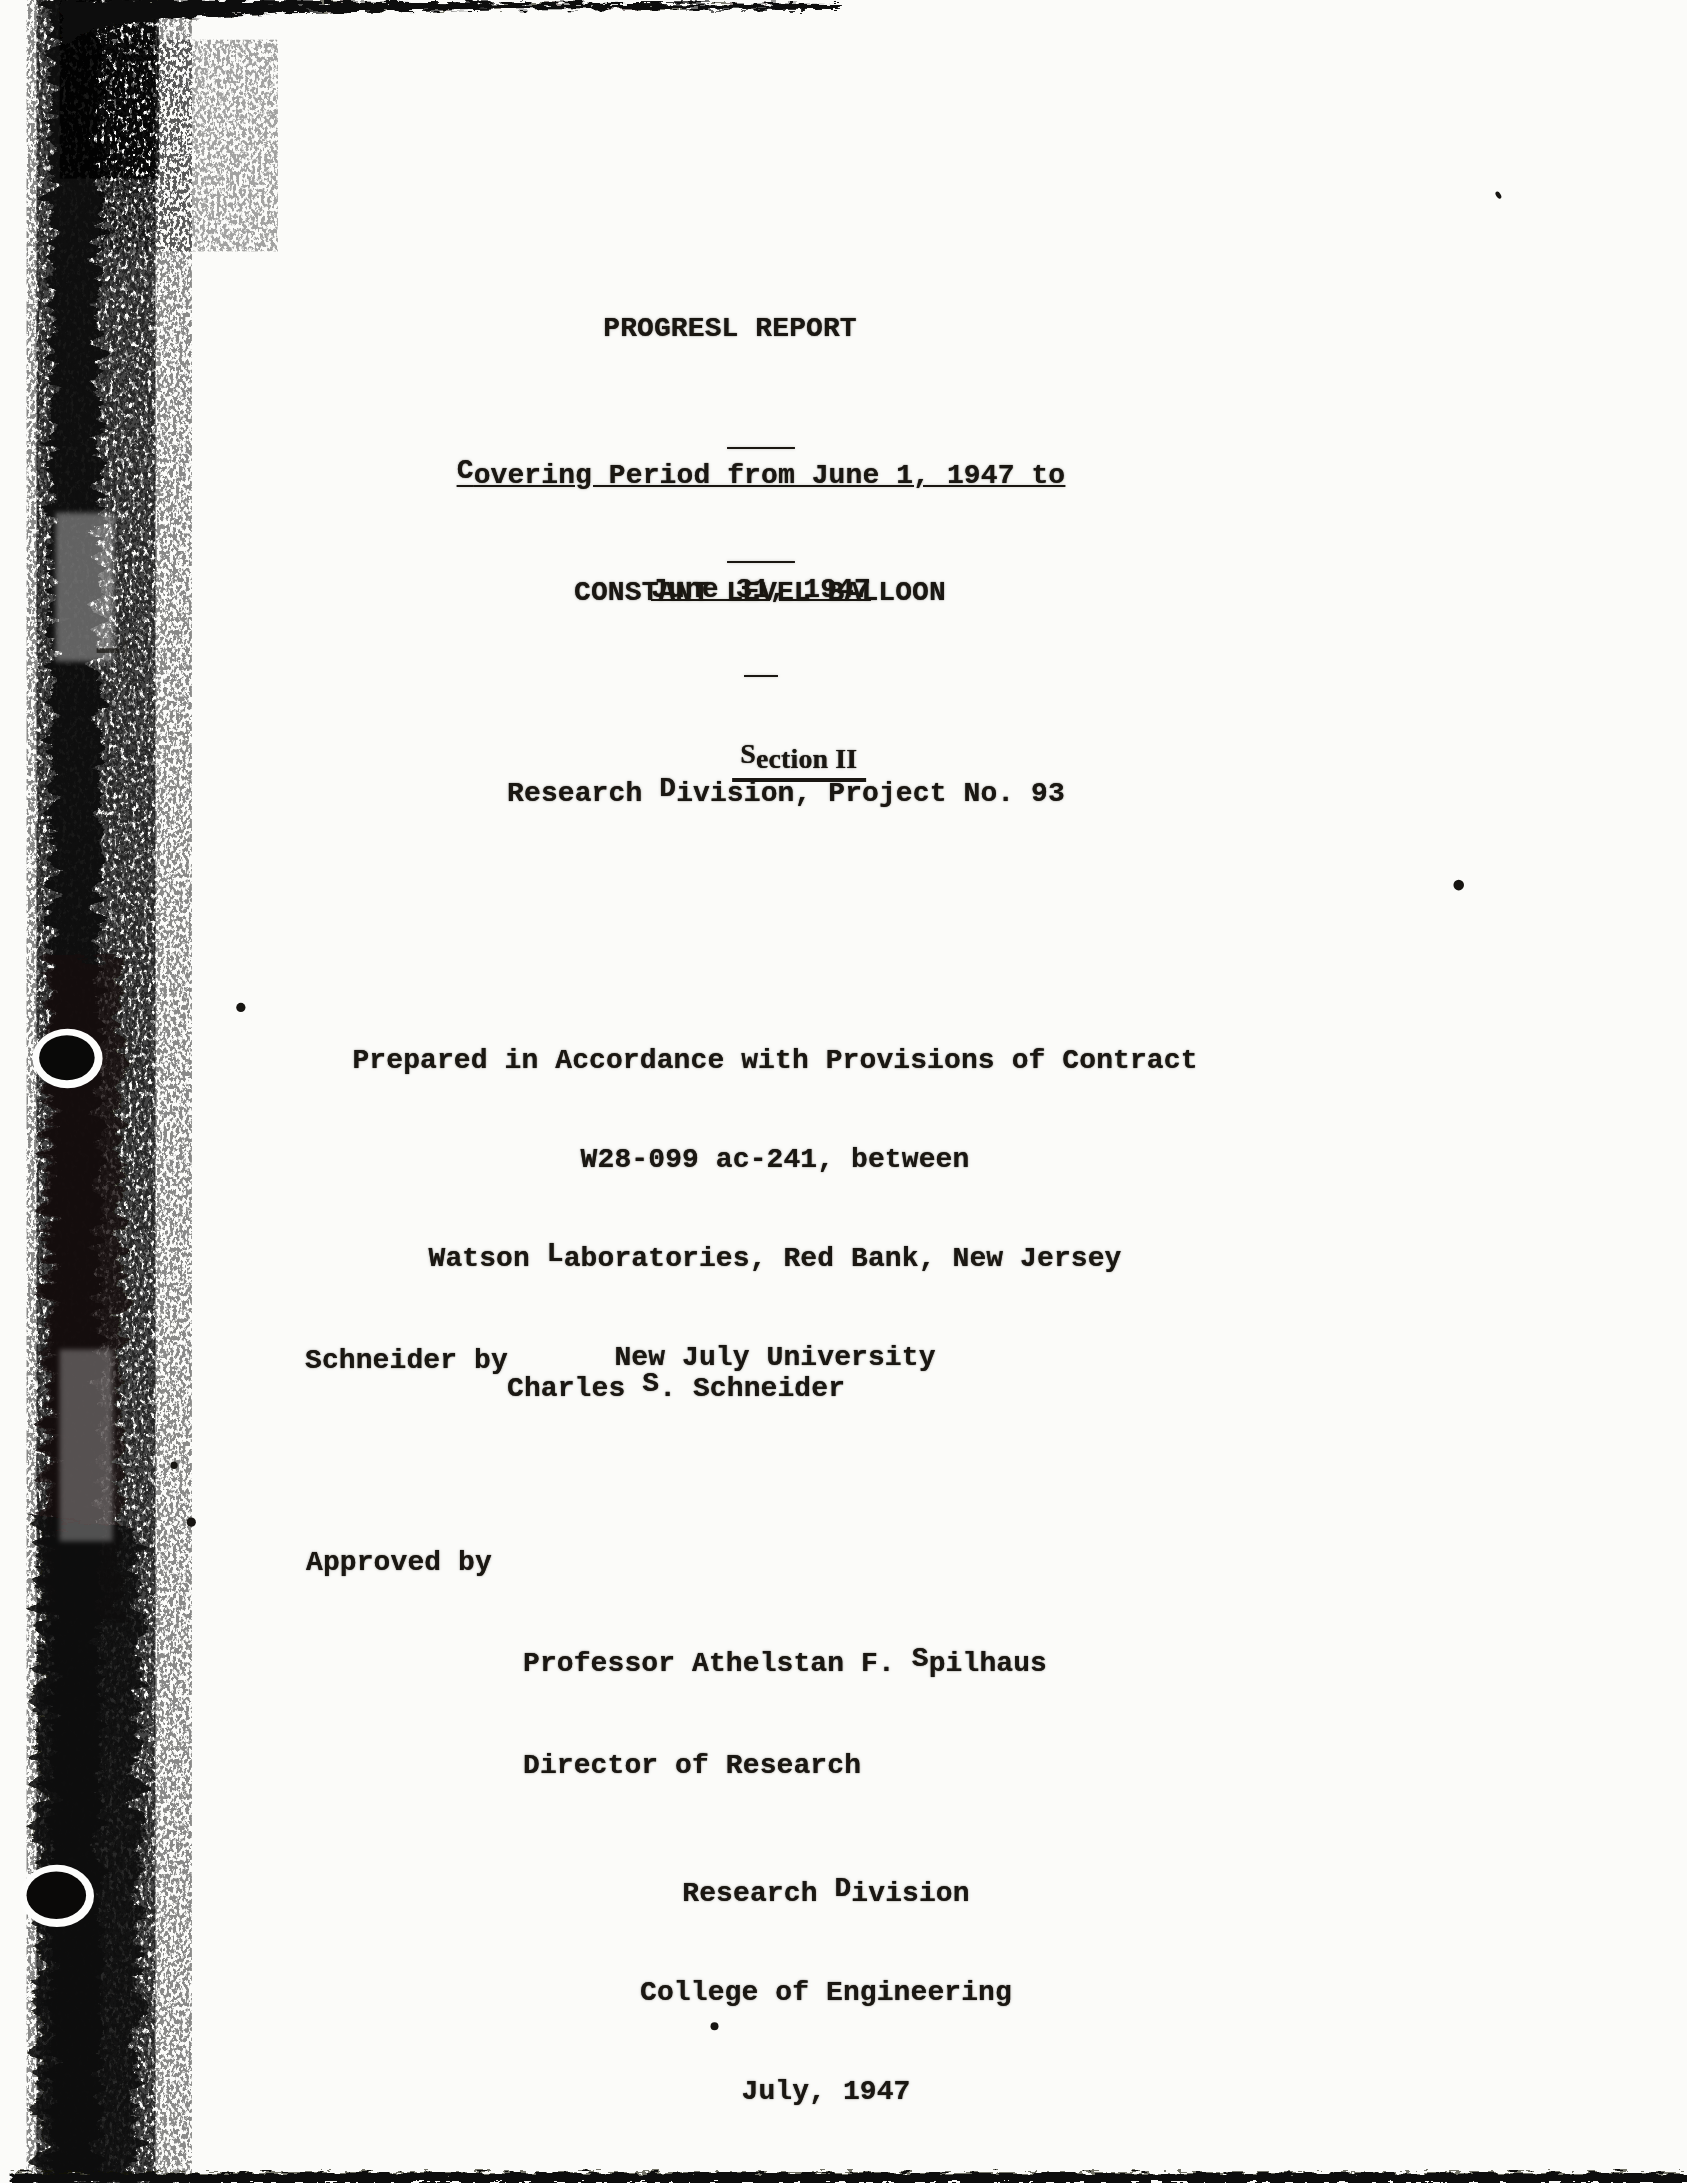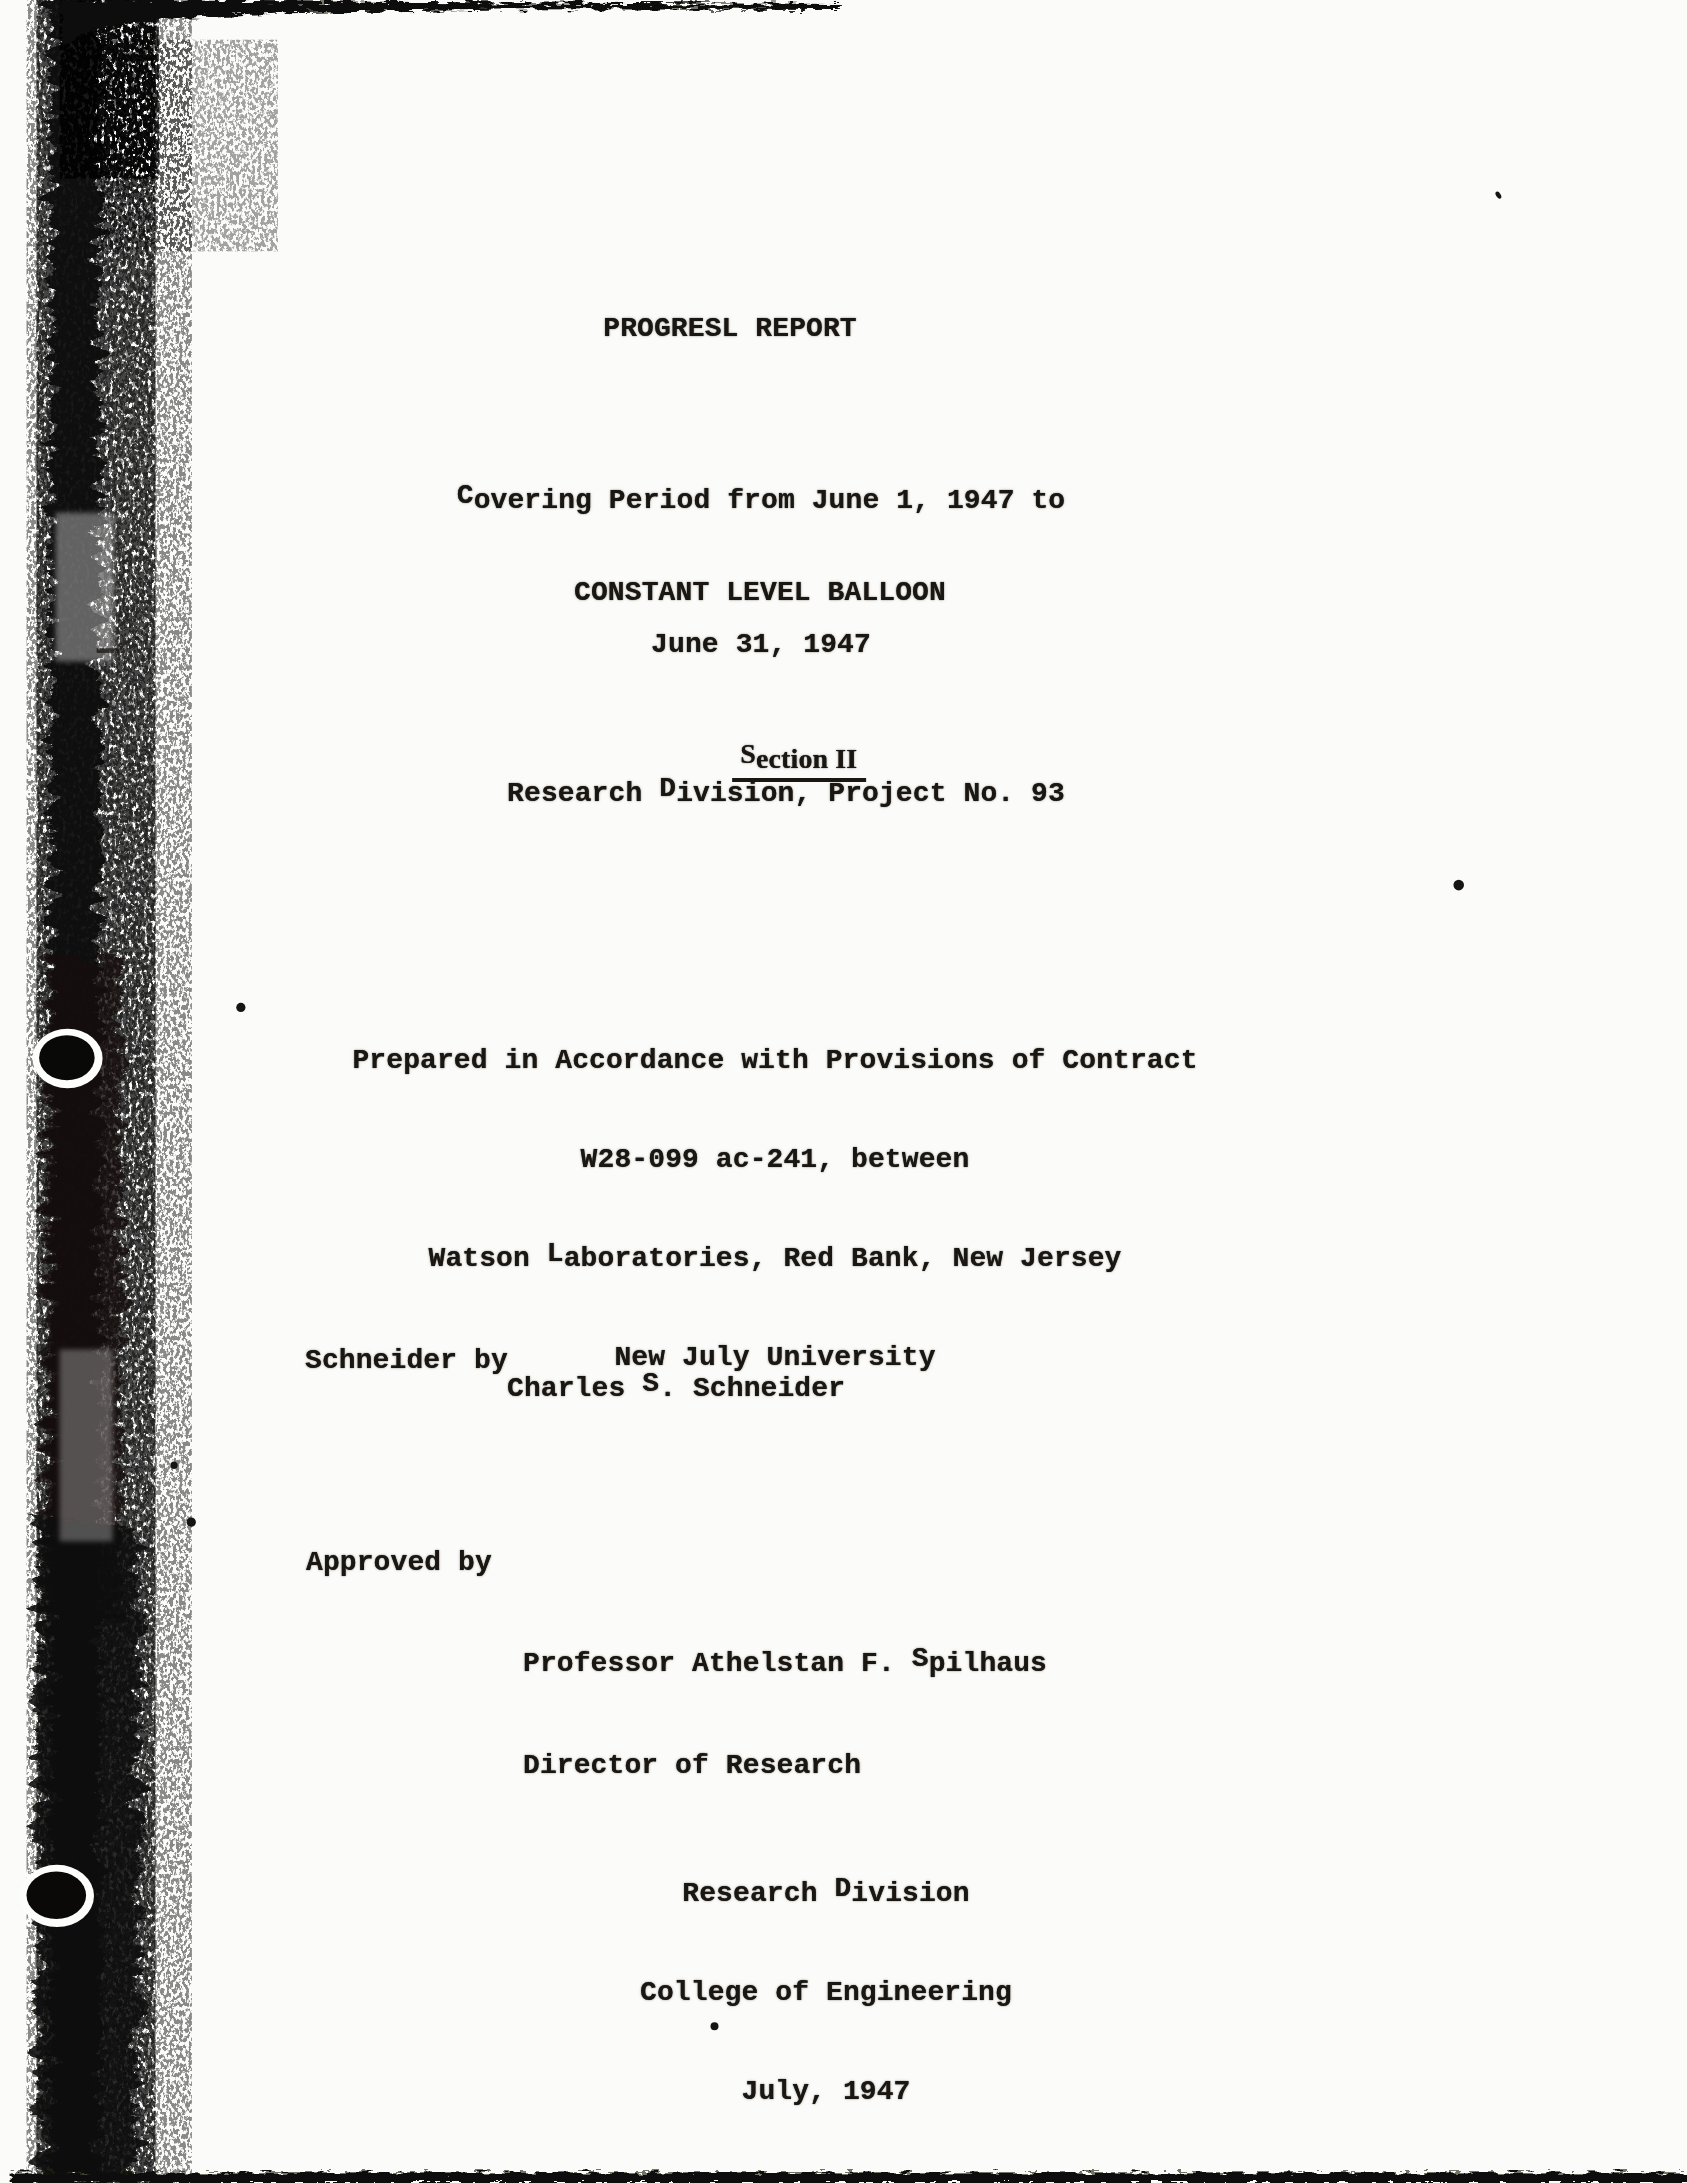--- a/index.html
+++ b/index.html
@@ -16,21 +16,21 @@
     position:absolute;
     font-size:28px;
     font-weight:700;
     line-height:33px;
     white-space:pre;
     color:#1a1712;
     text-shadow:0 0 1px rgba(28,24,18,.85),0 0 3.3px rgba(28,24,18,.22);
     letter-spacing:0.1px;
   }
   .center{transform:translateX(-50%);text-align:center;}
-  .lh57{line-height:48px;}
+  .lh57{line-height:38px;text-decoration:underline;}
   .lh51{line-height:34px;}
   .underline{
     display:inline-block;
     border-bottom:4px solid #1b1813;
     padding:0 8.6px 3.3px 8.6px;
     font-family:Liberation Serif, serif;
   }
   .rl{position:relative;top:-.17em;}
 </style>
 </head>

